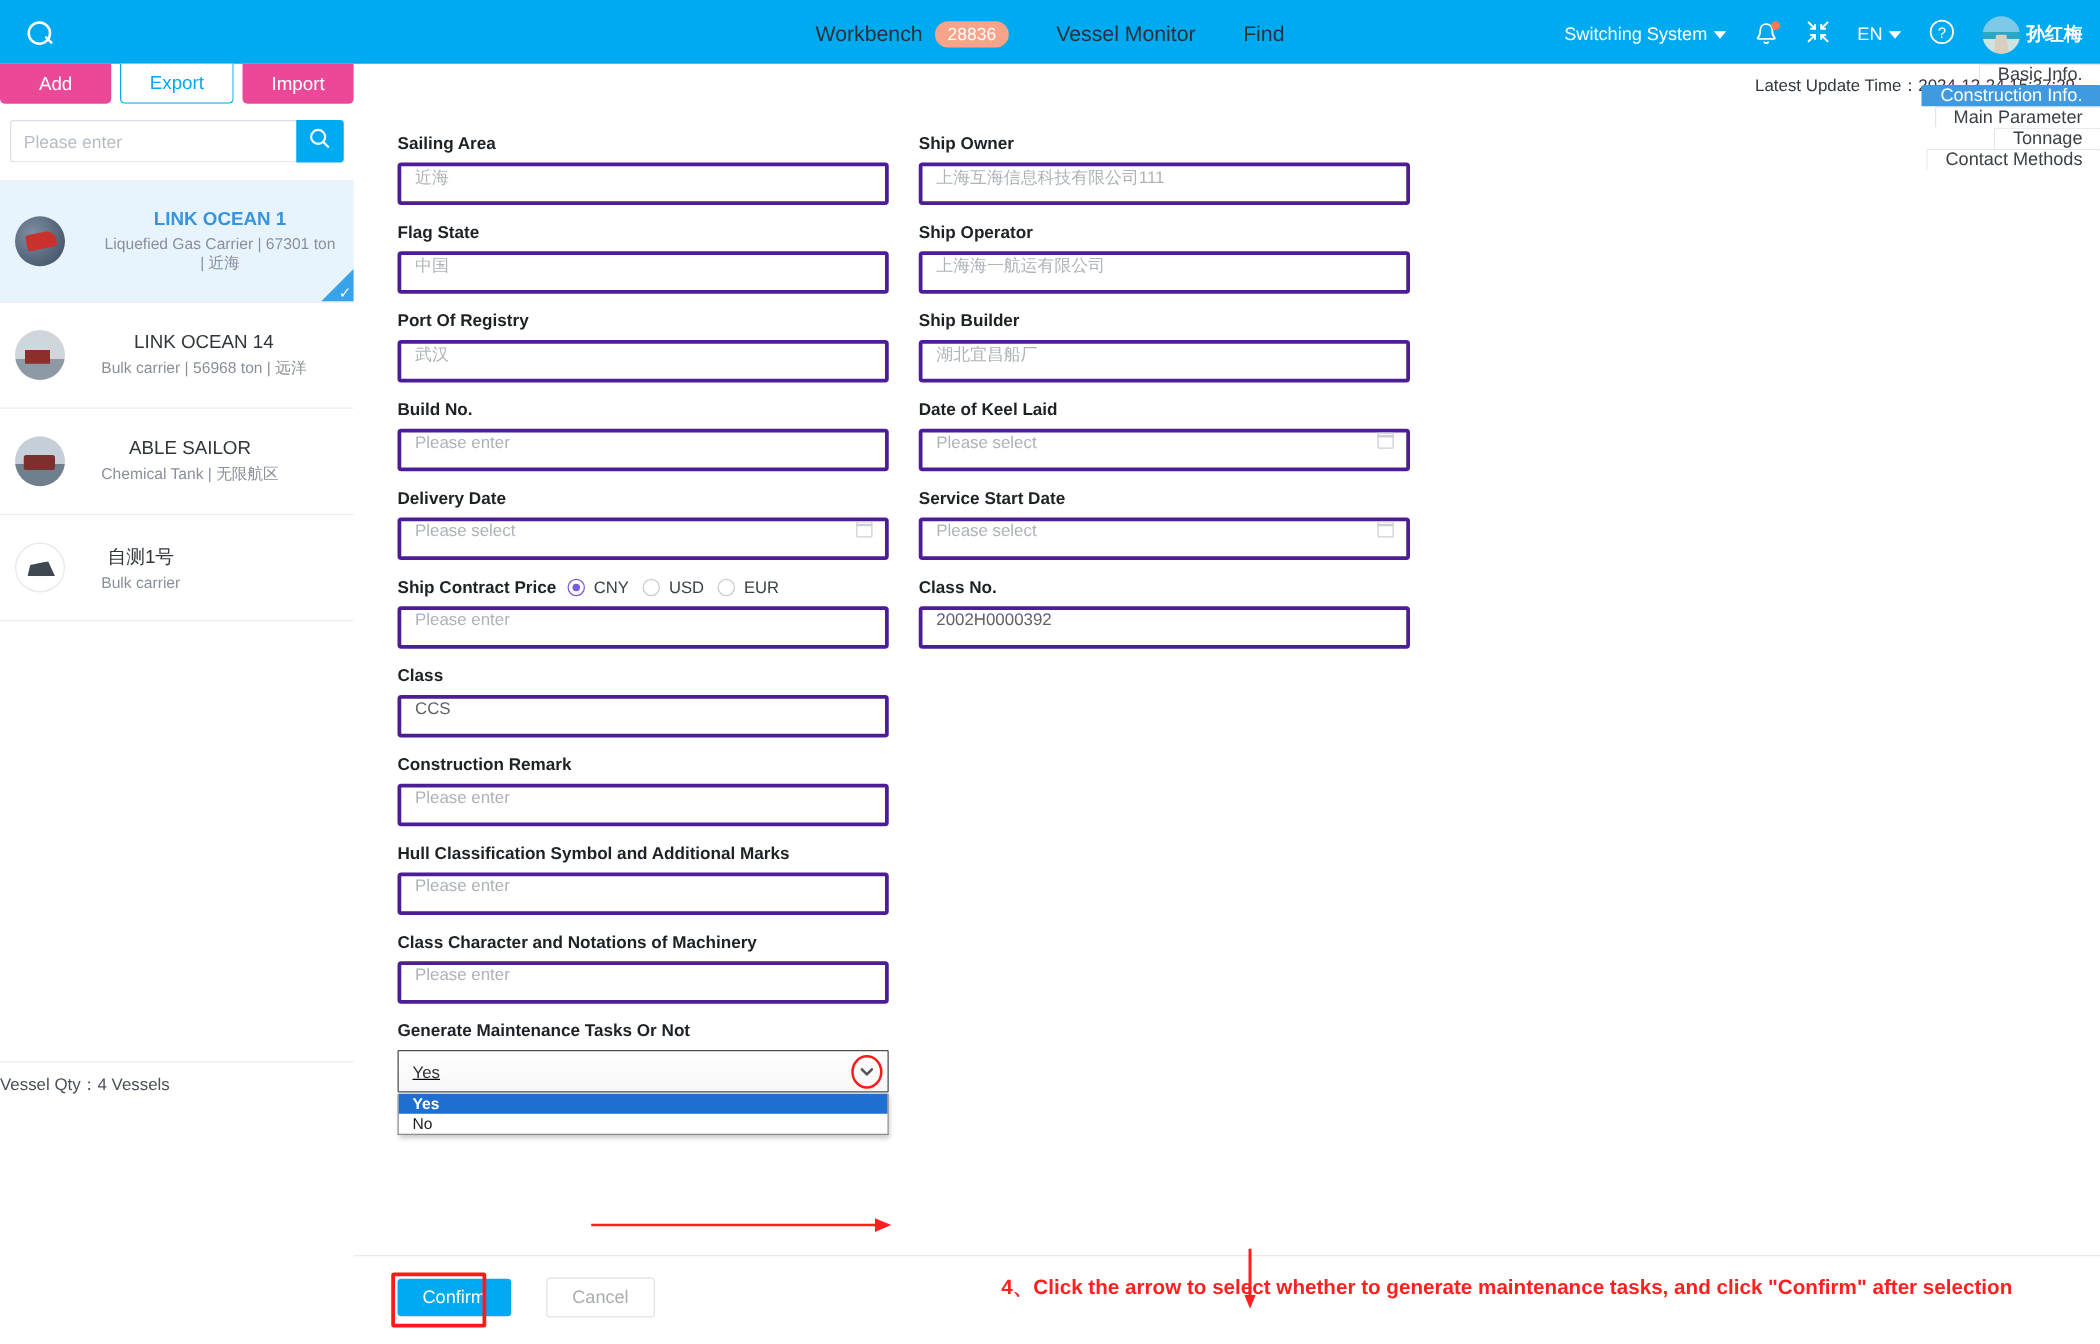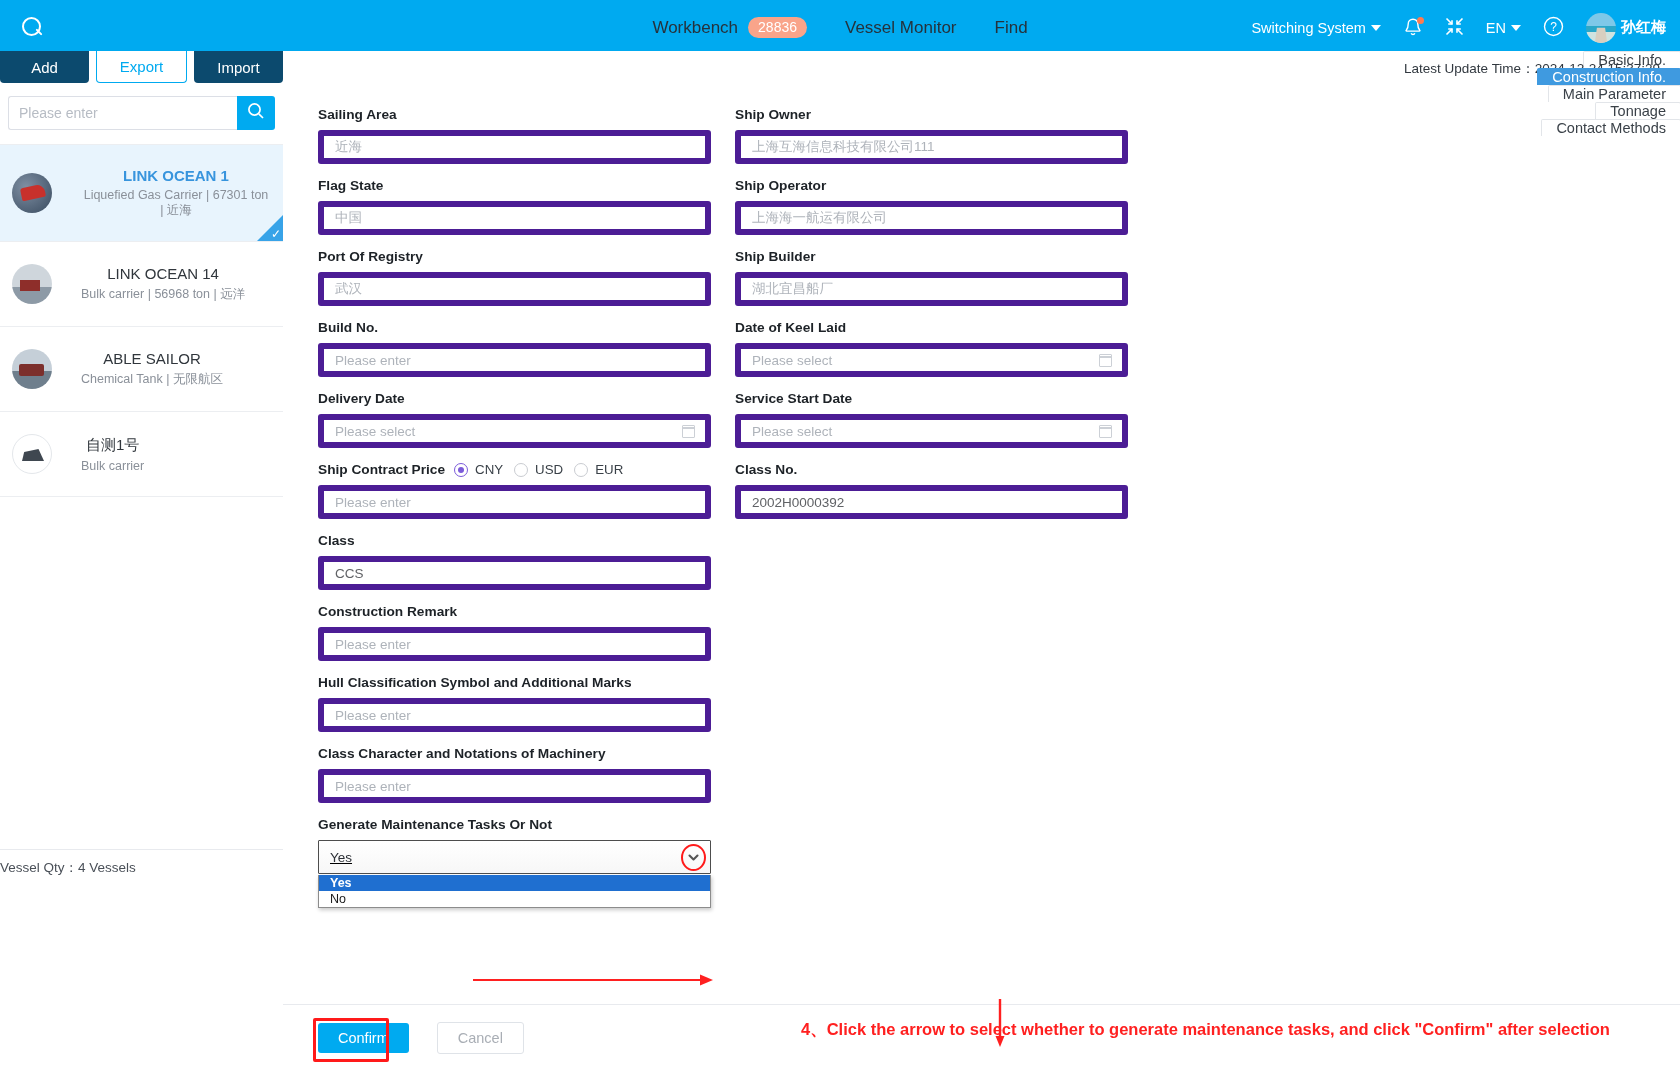--- a/index.html
+++ b/index.html
@@ -70,21 +70,21 @@
   
   .left-panel {
     position: absolute; left: 0; top: 51px; width: 283px; height: 1024px;
     background: #fff;
   }
   .lp-buttons { display: flex; gap: 0; height: 32px; }
   .lp-btn {
     flex: 1; display: flex; align-items: center; justify-content: center;
     font-size: 15px; cursor: pointer; height: 32px;
   }
-  .lp-btn.primary { background: #0c4a6e; color: #fff; border-radius: 0 0 4px 4px; }
+  .lp-btn.primary { background: #ec4899; color: #fff; border-radius: 0 0 4px 4px; }
   .lp-btn.ghost {
     background: #fff; color: #00AAF0; border: 1px solid #00AAF0;
     border-top: none; border-radius: 0 0 4px 4px; margin: 0 7px;
   }
   .lp-search {
     margin: 13px 8px 0 8px; display: flex; height: 34px;
   }
   .lp-search input {
     flex: 1; border: 1px solid #dcdfe6; border-right: none; outline: none;
     padding: 0 10px; font-size: 14px; color: #606266;
@@ -157,22 +157,22 @@
   }
   .form-area { padding: 20px 35px 0 35px; position: relative; }
   .form-grid { display: flex; gap: 24px; }
   .col { width: 393px; }
   .fgroup { margin-bottom: 14px; }
   .flabel {
     font-size: 13.7px; font-weight: bold; color: #1d2227; margin-bottom: 8px;
     display: flex; align-items: center; gap: 9px;
   }
   .fctl {
-    height: 34px; border: 6px solid #4c1d95; border-radius: 3px; background: #fff;
-    display: flex; align-items: center; padding: 0 11px; position: relative;
+    height: 34px; border: 3px solid #4c1d95; border-radius: 3px; background: #fff;
+    display: flex; padding: 0 11px; position: relative;
   }
   .fctl .val { font-size: 13.5px; color: #aeb3ba; }
   .fctl .val.filled { color: #606266; }
   .cal-ico {
     position: absolute; right: 10px; width: 13px; height: 13px;
     border: 1.4px solid #ccd0d6; border-radius: 1px;
   }
   .cal-ico::before {
     content:""; position:absolute; left:-1px; top:1px; width:13px; height:2px; background:#ccd0d6;
   }

